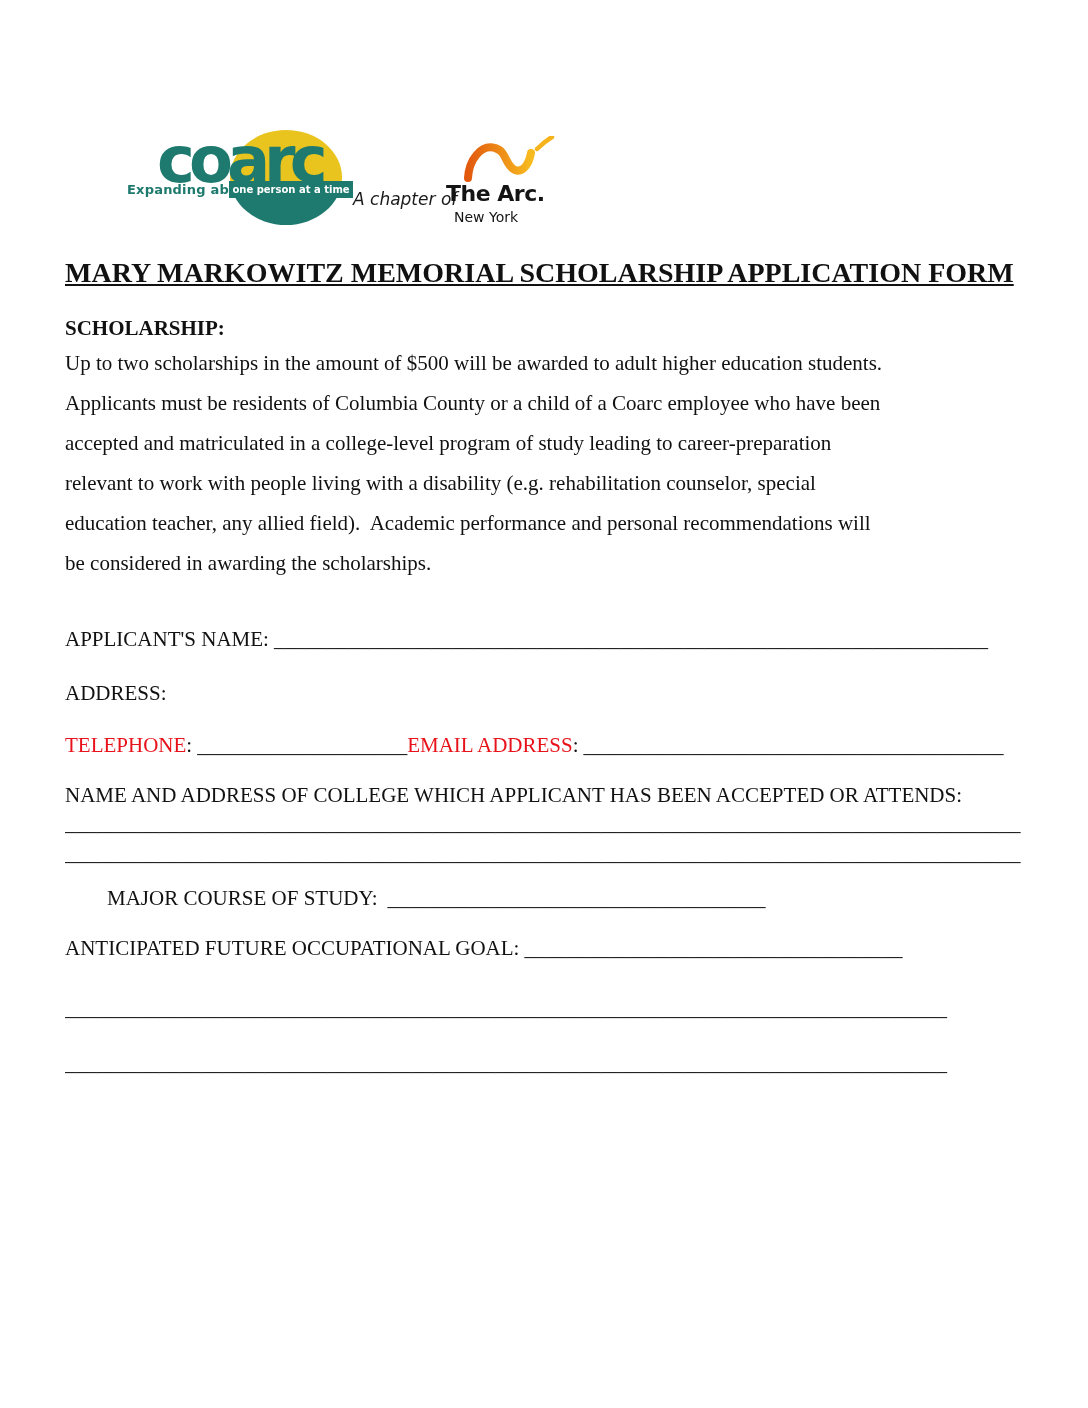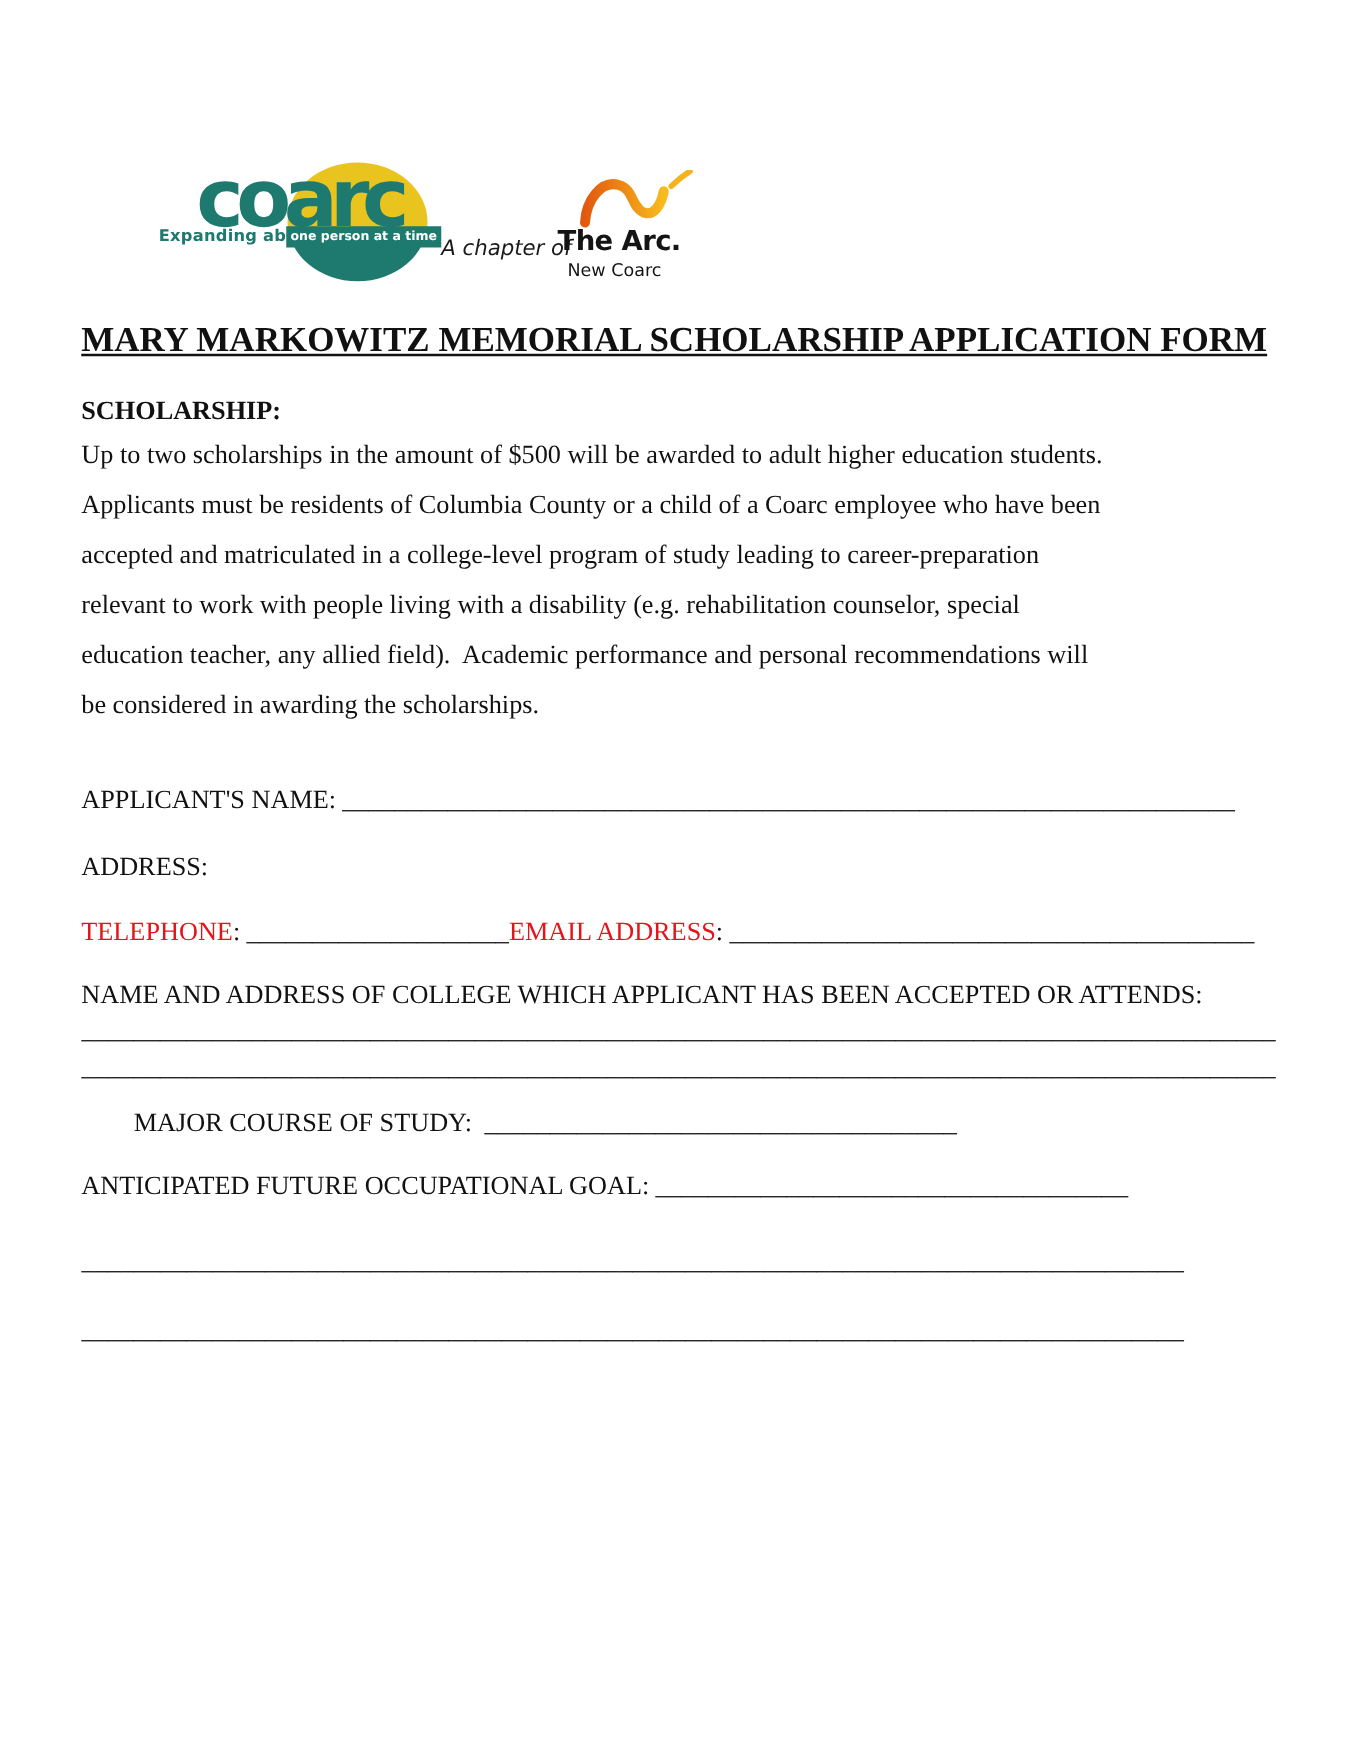--- a/index.html
+++ b/index.html
@@ -108,21 +108,21 @@
       <defs>
         <linearGradient id="swooshGrad" x1="0" y1="0" x2="1" y2="0">
           <stop offset="0" stop-color="#e2590e"></stop>
           <stop offset="1" stop-color="#f8bb1e"></stop>
         </linearGradient>
       </defs>
       <path d="M10,42 C11,24 23,8 37,12 C49,15 47,30 57,34 C65,37 71,28 73,17" fill="none" stroke="url(#swooshGrad)" stroke-width="8" stroke-linecap="round"></path>
       <path d="M79,13 C84,8 89,4 94,1" fill="none" stroke="#f6b31c" stroke-width="4.5" stroke-linecap="round"></path>
     </svg>
     <div class="the-arc">The Arc.</div>
-    <div class="new-york">New Coarc</div>
+    <div class="new-york">New York</div>
   </header>
 
   <h1 class="title">MARY MARKOWITZ MEMORIAL SCHOLARSHIP APPLICATION FORM</h1>
 
   <p class="desc-label">SCHOLARSHIP:</p>
   <p class="desc-body">Up to two scholarships in the amount of $500 will be awarded to adult higher education students.
 Applicants must be residents of Columbia County or a child of a Coarc employee who have been
 accepted and matriculated in a college-level program of study leading to career-preparation
 relevant to work with people living with a disability (e.g. rehabilitation counselor, special
 education teacher, any allied field).  Academic performance and personal recommendations will

